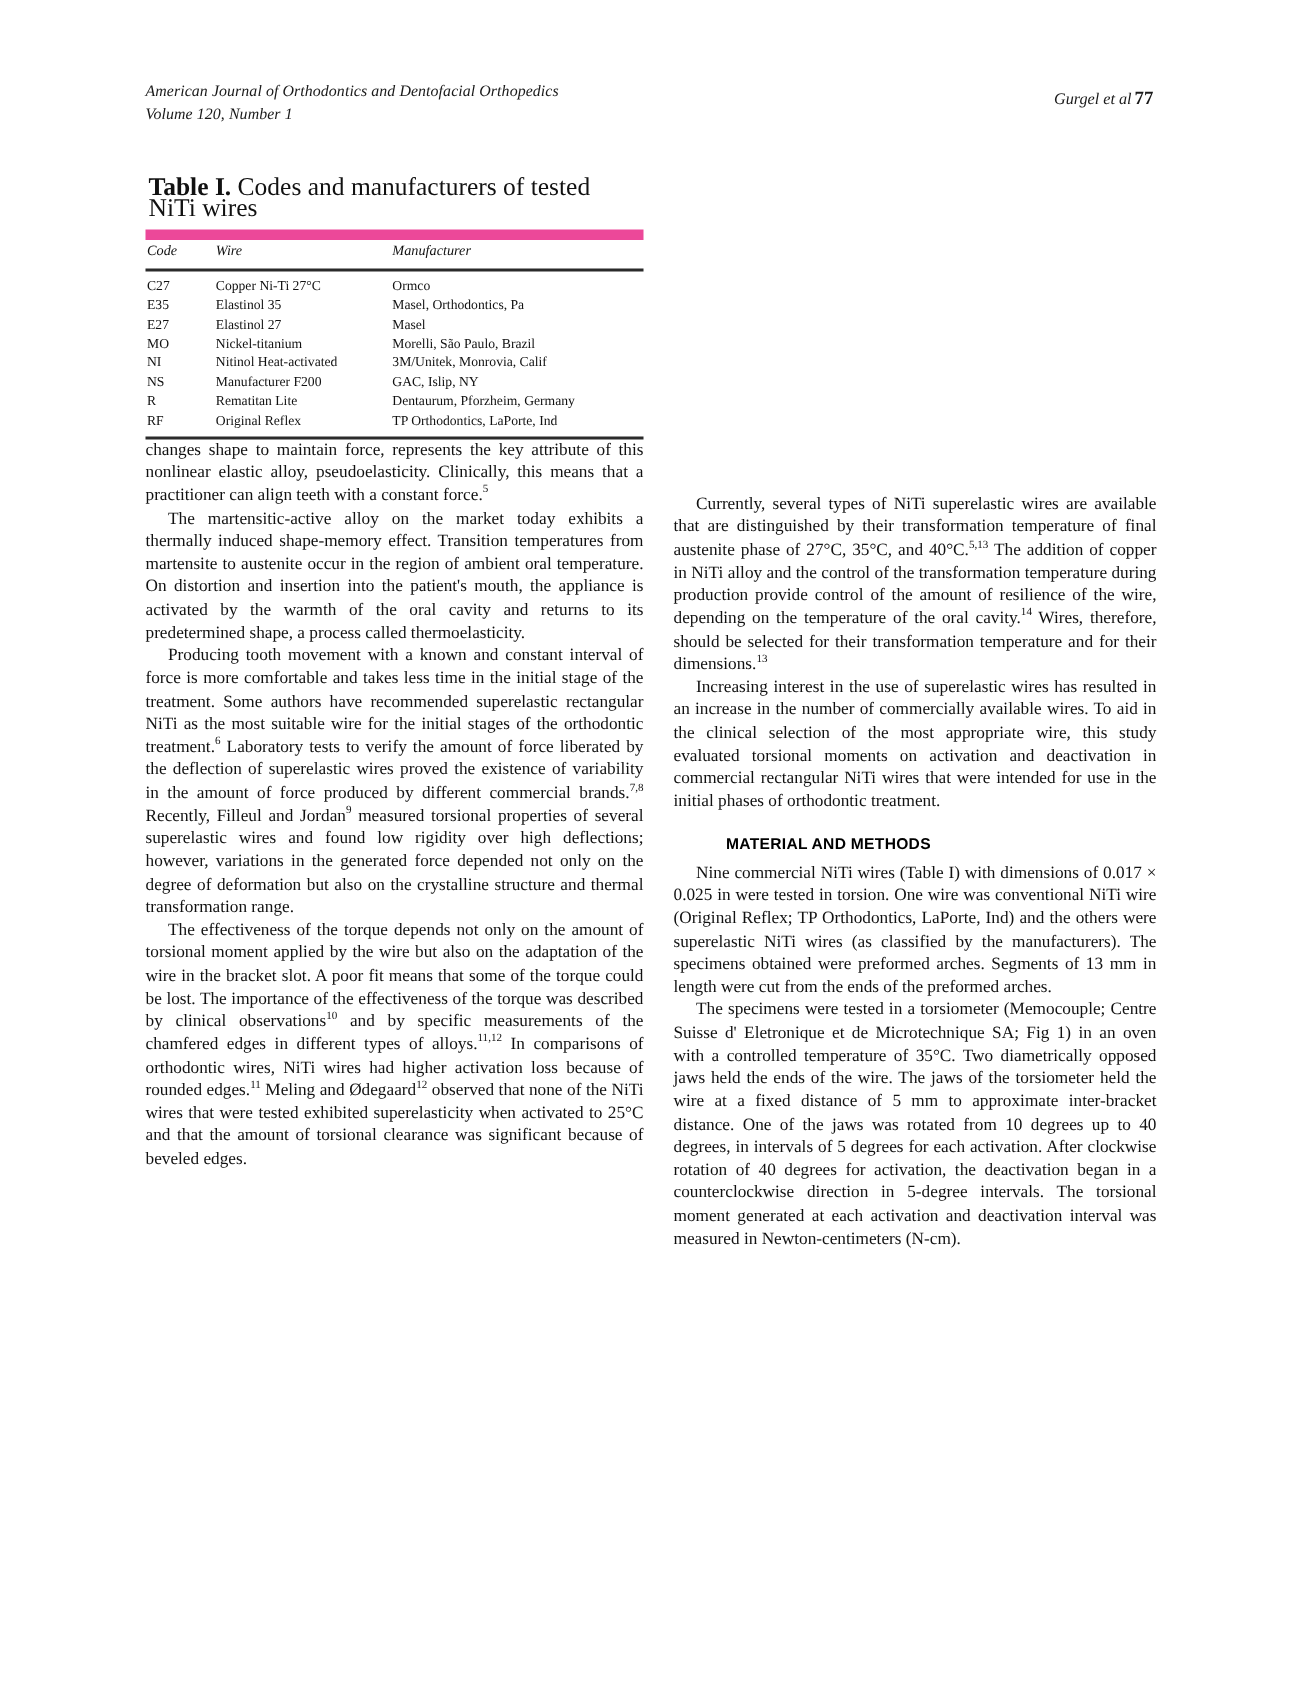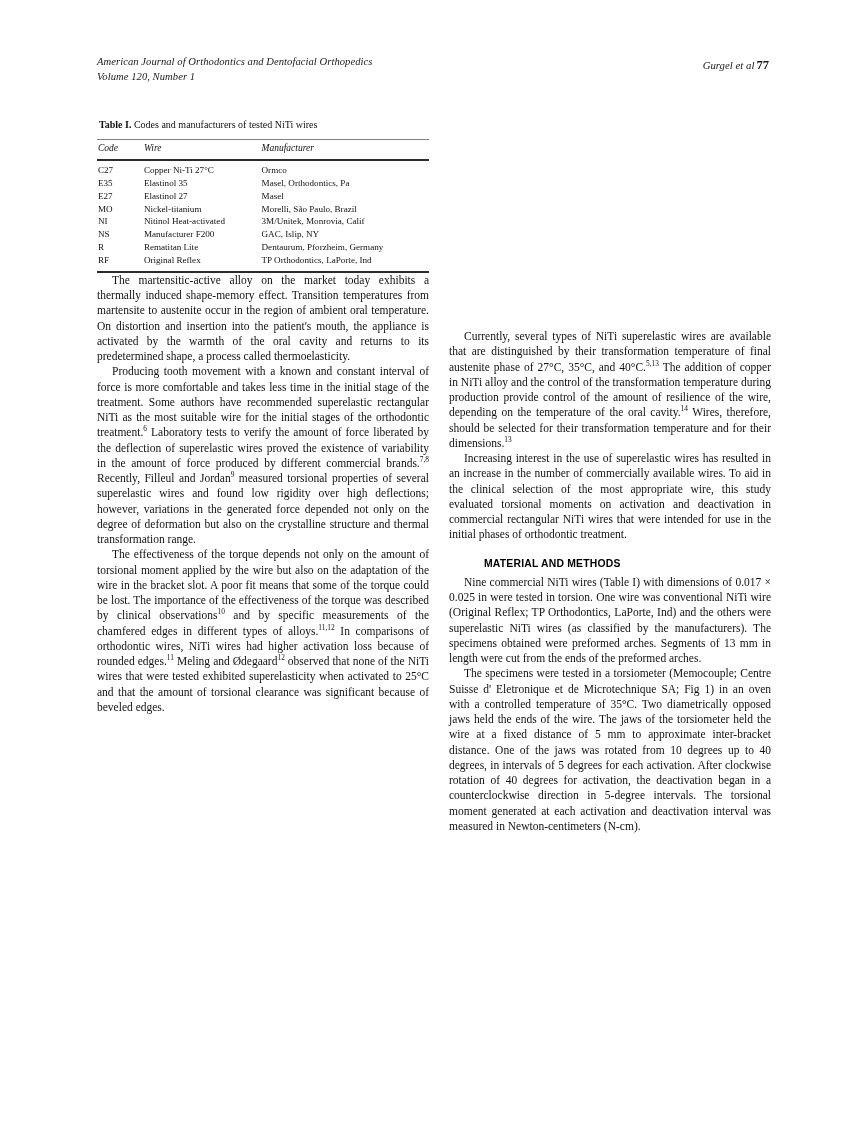--- a/index.html
+++ b/index.html
@@ -69,21 +69,21 @@
   .col-right {
     position: absolute;
     left: 449px;
     top: 102px;
     width: 322px;
   }
 
   
   .table-block { position: relative; }
   .table-caption {
-    font-size: 10px;
+    font-size: 17px;
     line-height: 14px;
     margin: 0 0 7px 2px;
     color: #111;
   }
   .table-caption .tbl-label {
     font-weight: bold;
   }
   table.wire-table {
     border-collapse: collapse;
     width: 332px;
@@ -92,21 +92,21 @@
     color: #111;
   }
   table.wire-table thead th {
     font-style: italic;
     font-weight: normal;
     font-size: 9.5px;
     text-align: left;
     padding: 3px 0 4px 0;
   }
   table.wire-table thead tr {
-    border-top: 1px solid #ec4899;
+    border-top: 7px solid #ec4899;
     border-bottom: 2px solid #2b2b2b;
   }
   table.wire-table tbody tr:first-child td { padding-top: 4px; }
   table.wire-table tbody tr:last-child td { padding-bottom: 4px; }
   table.wire-table tbody {
     border-bottom: 2px solid #2b2b2b;
   }
   table.wire-table td {
     padding: 0.7px 0;
     vertical-align: top;
@@ -217,20 +217,21 @@
           <tr>
             <td class="c-code">RF</td>
             <td class="c-wire">Original Reflex</td>
             <td class="c-manu">TP Orthodontics, LaPorte, Ind</td>
           </tr>
         </tbody>
       </table>
     </div>
 
     <div class="body-text left-text-start" id="left-body">
+        <p class="noindent">changes shape to maintain force, represents the key attribute of this nonlinear elastic alloy, pseudoelasticity. Clinically, this means that a practitioner can align teeth with a constant force.<sup>5</sup></p>
         <p>The martensitic-active alloy on the market today exhibits a thermally induced shape-memory effect. Transition temperatures from martensite to austenite occur in the region of ambient oral temperature. On distortion and insertion into the patient's mouth, the appliance is activated by the warmth of the oral cavity and returns to its predetermined shape, a process called thermoelasticity.</p>
         <p>Producing tooth movement with a known and constant interval of force is more comfortable and takes less time in the initial stage of the treatment. Some authors have recommended superelastic rectangular NiTi as the most suitable wire for the initial stages of the orthodontic treatment.<sup>6</sup> Laboratory tests to verify the amount of force liberated by the deflection of superelastic wires proved the existence of variability in the amount of force produced by different commercial brands.<sup>7,8</sup> Recently, Filleul and Jordan<sup>9</sup> measured torsional properties of several superelastic wires and found low rigidity over high deflections; however, variations in the generated force depended not only on the degree of deformation but also on the crystalline structure and thermal transformation range.</p>
         <p>The effectiveness of the torque depends not only on the amount of torsional moment applied by the wire but also on the adaptation of the wire in the bracket slot. A poor fit means that some of the torque could be lost. The importance of the effectiveness of the torque was described by clinical observations<sup>10</sup> and by specific measurements of the chamfered edges in different types of alloys.<sup>11,12</sup> In comparisons of orthodontic wires, NiTi wires had higher activation loss because of rounded edges.<sup>11</sup> Meling and Ødegaard<sup>12</sup> observed that none of the NiTi wires that were tested exhibited superelasticity when activated to 25°C and that the amount of torsional clearance was significant because of beveled edges.</p>
       </div>
   </div>
 
   <div class="col-right">
 
     <div class="body-text right-text-start" id="right-body" style="margin-top:227px;">
         <p>Currently, several types of NiTi superelastic wires are available that are distinguished by their transformation temperature of final austenite phase of 27°C, 35°C, and 40°C.<sup>5,13</sup> The addition of copper in NiTi alloy and the control of the transformation temperature during production provide control of the amount of resilience of the wire, depending on the temperature of the oral cavity.<sup>14</sup> Wires, therefore, should be selected for their transformation temperature and for their dimensions.<sup>13</sup></p>

